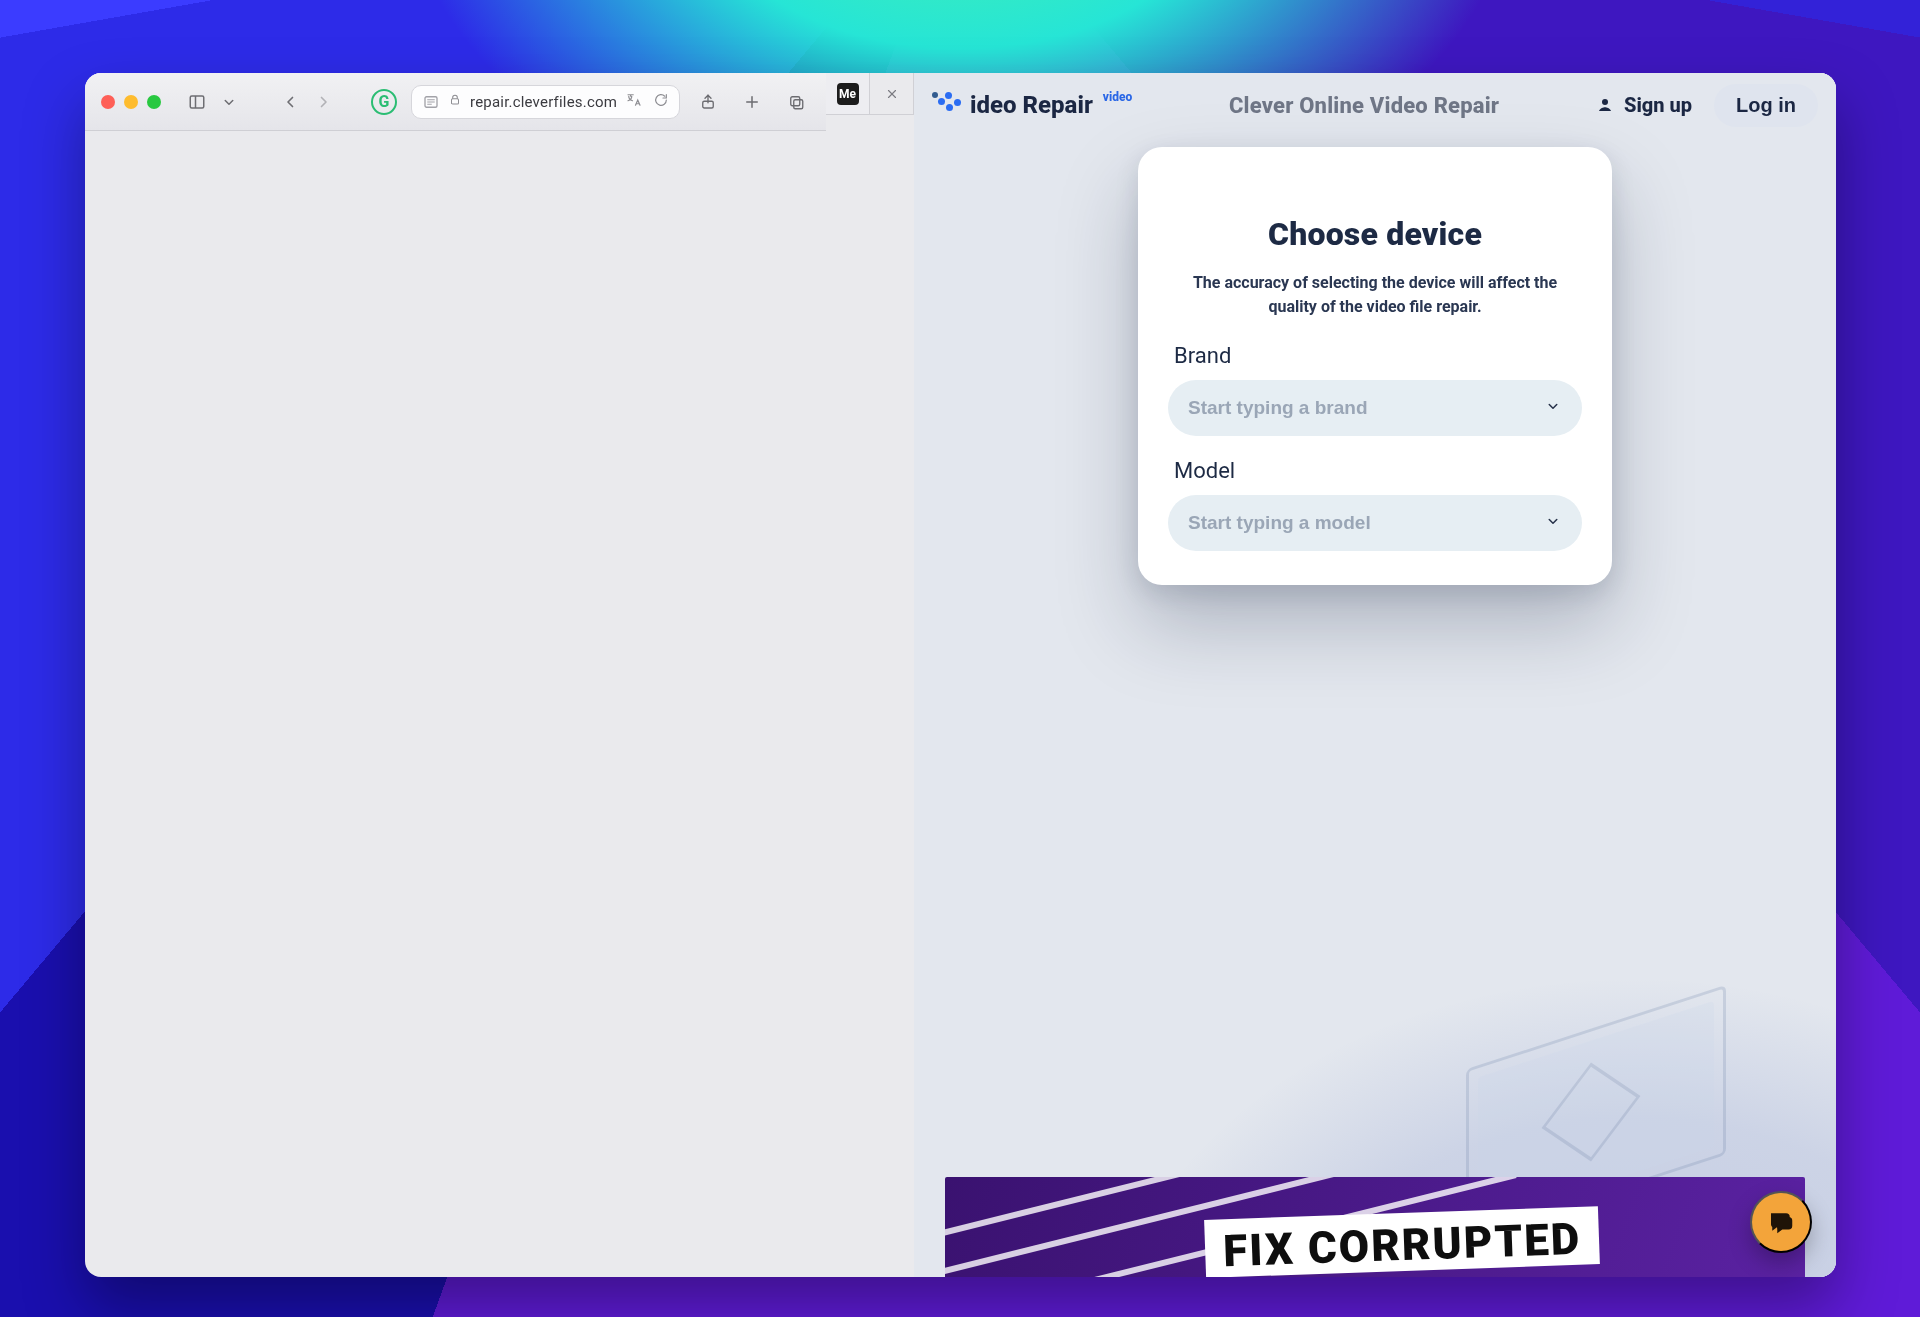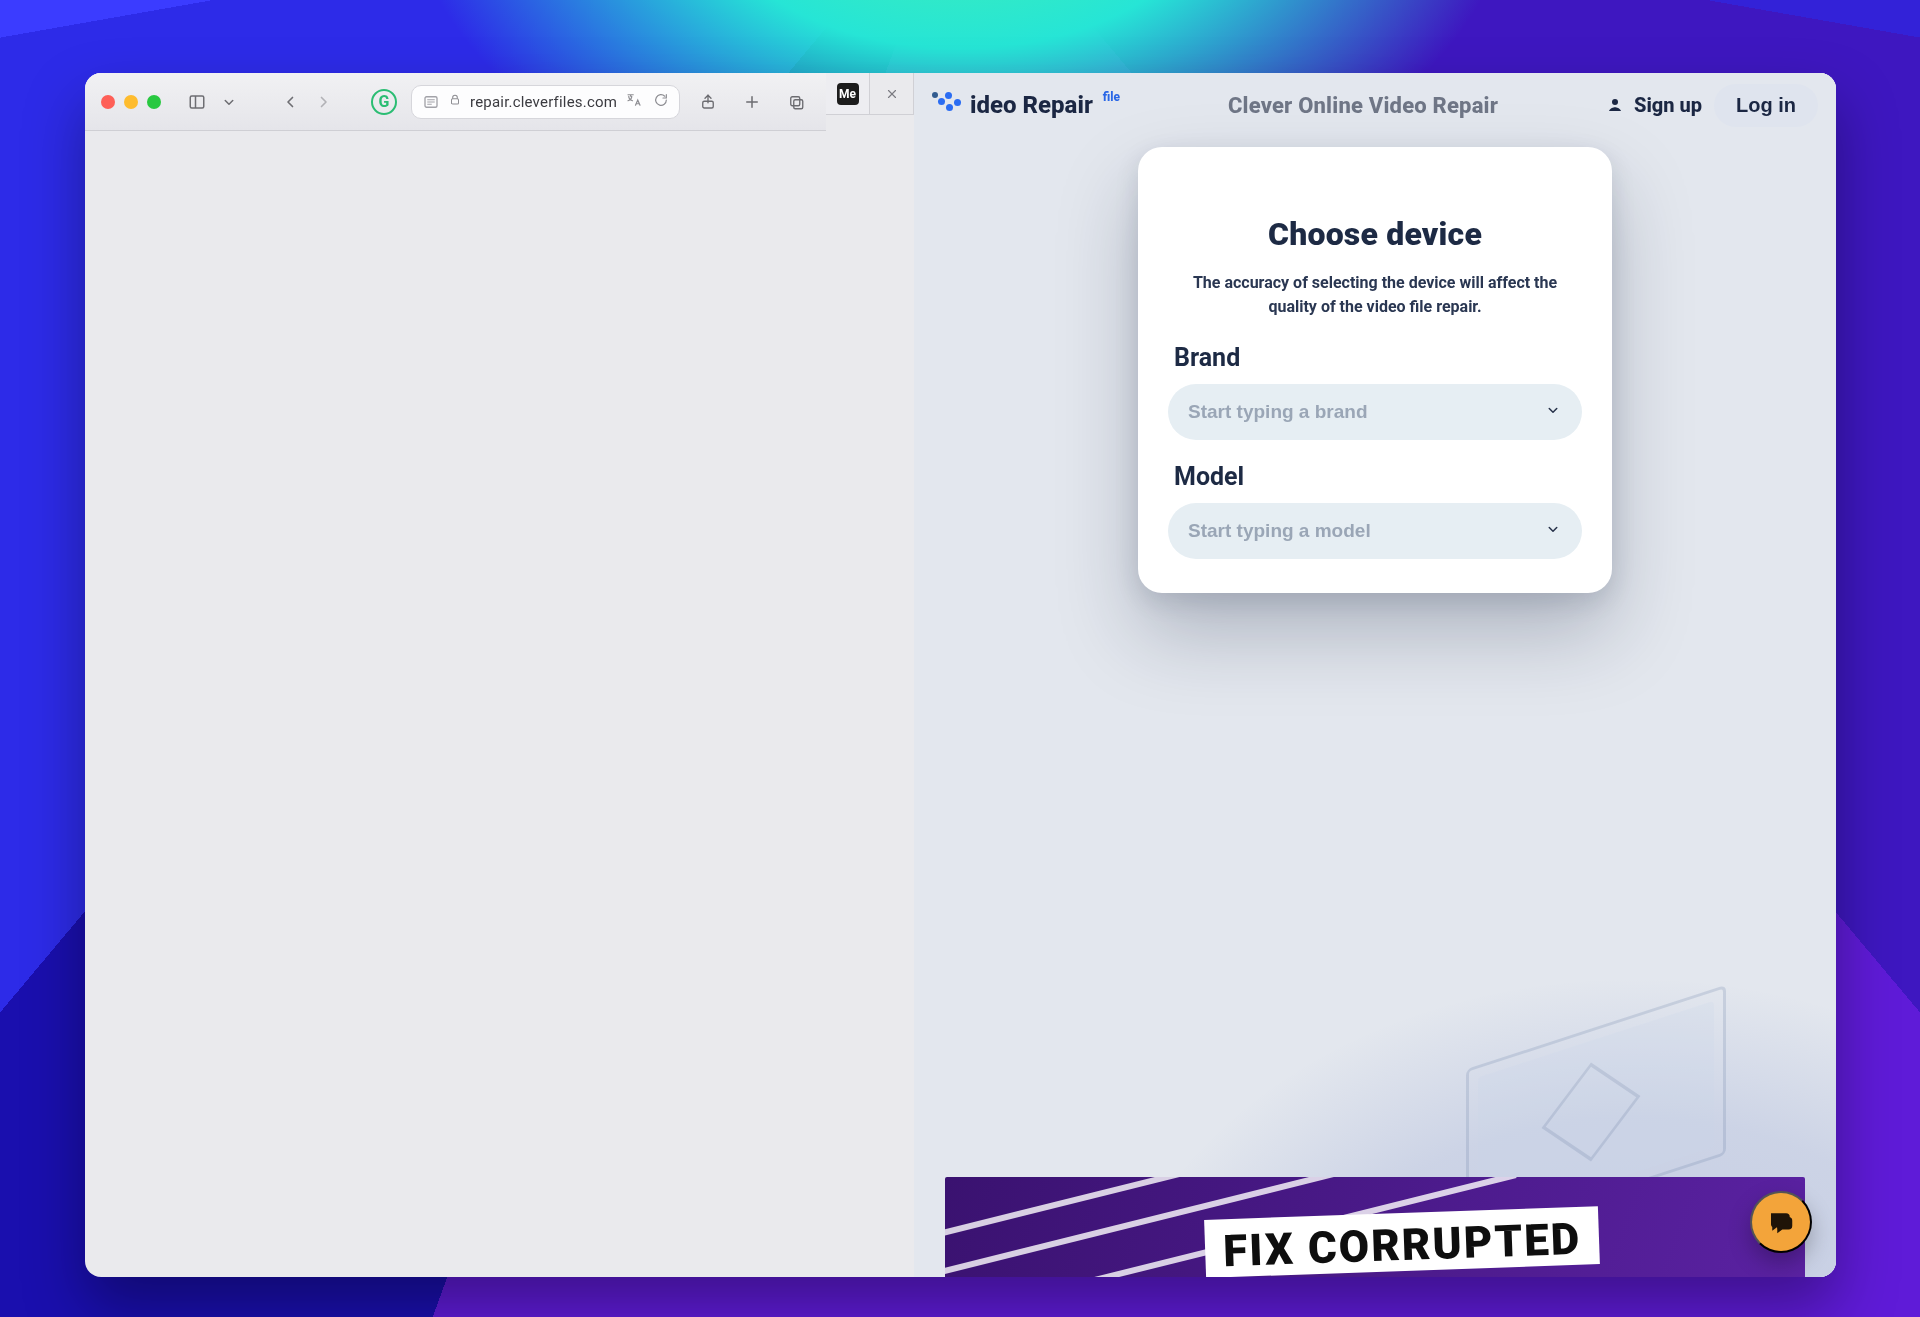--- a/index.html
+++ b/index.html
@@ -129,33 +129,33 @@
     .brand .dots span{ position:absolute; width:7px; height:7px; border-radius:50%; background:#2b6df2; }
     .brand .dots span:nth-child(1){left:0; top:0; width:6px;height:6px; background:#325c8f;}
     .brand .dots span:nth-child(2){left:6px; top:6px;}
     .brand .dots span:nth-child(3){left:13px; top:0;}
     .brand .dots span:nth-child(4){left:14px; top:12px;}
     .brand .dots span:nth-child(5){left:22px; top:7px;}
     .brand .beta{ color:#2a67e6; font-size:12px; font-weight:800; margin-left:2px; transform: translateY(-8px);}   
 
     .center-title { flex:1 1 auto; text-align:center; color:#6f7686; font-weight:800; font-size:22px; letter-spacing:.2px; }
 
-    .auth { display:flex; align-items:center; gap:12px; }
+    .auth { display:flex; align-items:center; gap:22px; }
     .signup { display:flex; align-items:center; gap:10px; color:#1b2743; font-weight:800; font-size:20px; }
     .signup .avatar-ico{ width:18px; height:18px; }
     .login-btn { background:#dfe4ee; color:#1b2743; font-weight:800; font-size:20px; padding: 10px 22px; border:none; border-radius: 28px; cursor:pointer; }
 
     
     .card {
       position: relative; z-index: 4; width: 474px; margin: 10px auto 0; background:#fff; border-radius: 24px;
       padding: 32px 30px 34px; box-shadow: 0 40px 80px rgba(20,30,60,.25), 0 8px 24px rgba(20,30,60,.12);
     }
     .card h2 { text-align:center; color:#1d2a44; font-size:32px; font-weight:900; letter-spacing:.2px;margin-top:36px; }
     .card .note { text-align:center; color:#2a3752; font-weight:700; font-size:16px; margin: 18px 6px 24px; line-height:1.5; }
-    .field-label { color:#1d2a44; font-weight:700; font-size:25px; margin: 22px 6px 12px; }
+    .field-label { color:#1d2a44; font-weight:400; font-size:22px; margin: 22px 6px 12px; }
     .combo {
       display:flex; align-items:center; justify-content:space-between;
       background:#e6eef3; border-radius: 28px; height: 56px; padding: 0 20px; color:#8a98ab;
     }
     .combo input { background:transparent; border:0; outline: none; font-weight:700; color:#3a4a63; font-size:19px; width: 100%; }
     .combo input::placeholder { color:#9aa6b6; }
     .combo .chev { color:#2a3a57; }
     .btn-unknown { width:100%; margin-top: 24px; height: 52px; background:#e6eef3; color:#1d2a44; font-weight:800; font-size:18px; border:none; border-radius: 26px; cursor:pointer; }
 
     
@@ -306,21 +306,21 @@
     <div class="site-header">
       <div class="brand">
         <span class="dots">
             <span></span>
             <span></span>
             <span></span>
             <span></span>
             <span></span>
           </span>
         <span>ideo Repair</span>
-        <span class="beta">file</span>
+        <span class="beta">video</span>
       </div>
       <div class="center-title">Clever Online Video Repair</div>
       <div class="auth">
         <a class="signup">
           <svg class="avatar-ico" viewBox="0 0 24 24">
               <circle cx="12" cy="8" r="4" fill="#1b2743"></circle>
               <path d="M4 20c1.5-4 6-5 8-5s6.5 1 8 5" fill="#1b2743"></path>
             </svg>
           <span>Sign up</span>
         </a>

